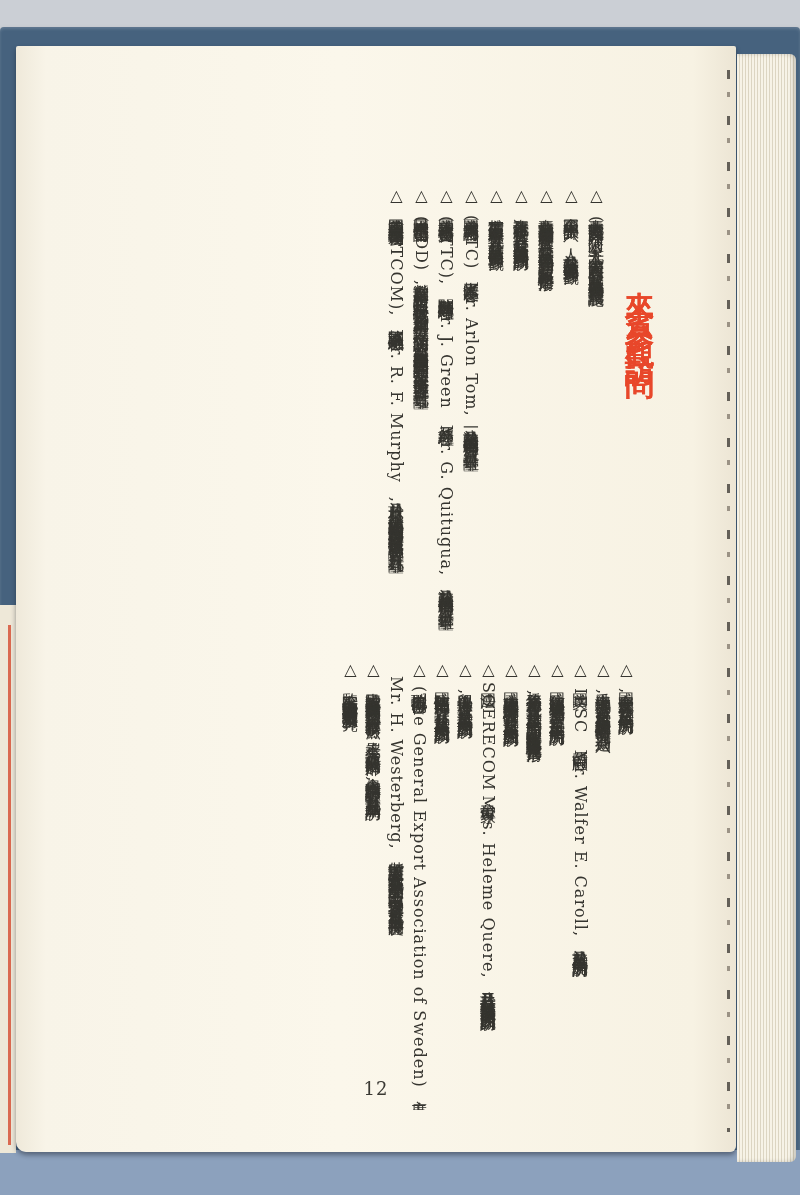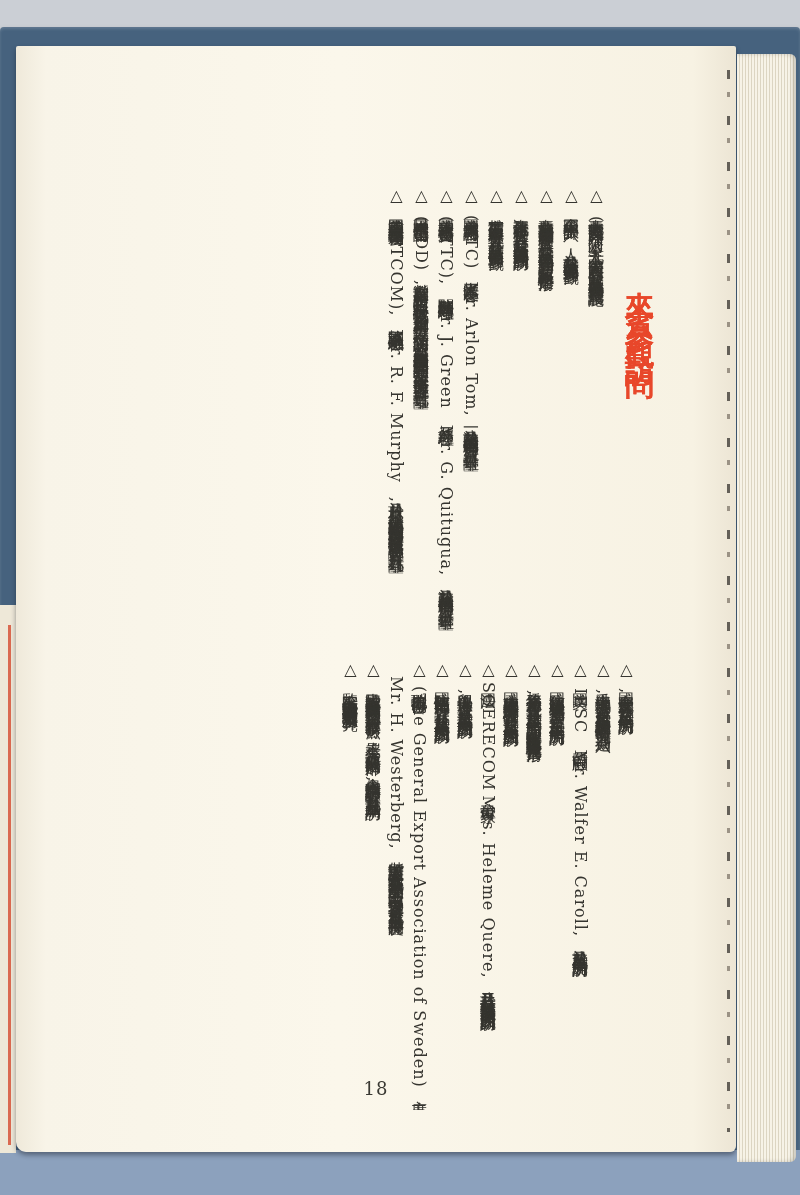--- a/index.html
+++ b/index.html
@@ -102,14 +102,14 @@
         <div class="entry">△國立成功大學電機研究所王駿發副教授,於八月廿一日至電信研究所參觀訪問。</div>
         <div class="entry">△法國SOERECOM公司專家Mrs. Heleme Quere,於八月廿二及廿三日至數據通信所及電信研究所參觀訪問。</div>
         <div class="entry">△留美學人湯仲良博士,於八月廿七日至電信研究所參觀訪問。</div>
         <div class="entry">△國防部情報局汪局長等一行三人,於八月廿八日至電信研究所參觀訪問。</div>
         <div class="entry">△瑞典輸出協會(The General Export Association of Sweden)主席 Mr. H. Westerberg,偕該國重要工商界人士一行九人來華參加歐洲產品展,由中歐貿易促進會安排,於九月三日下午至本局拜會陳局長。</div>
         <div class="entry">△大韓民國郵政儲金保險財務局局長孫益壽,率行政事務官丁照、崔承泰,在交通部與韓遞信部財、會人員交換訪問計畫項下,於九月廿一日至本局訪問。</div>
         <div class="entry">△監察院七十三年度地方機關巡察第七組巡察委員林亮</div>
       </div>
   </section>
 
-  <div class="page-number">18</div>
+  <div class="page-number">12</div>
 </div>
 
 </body></html>

